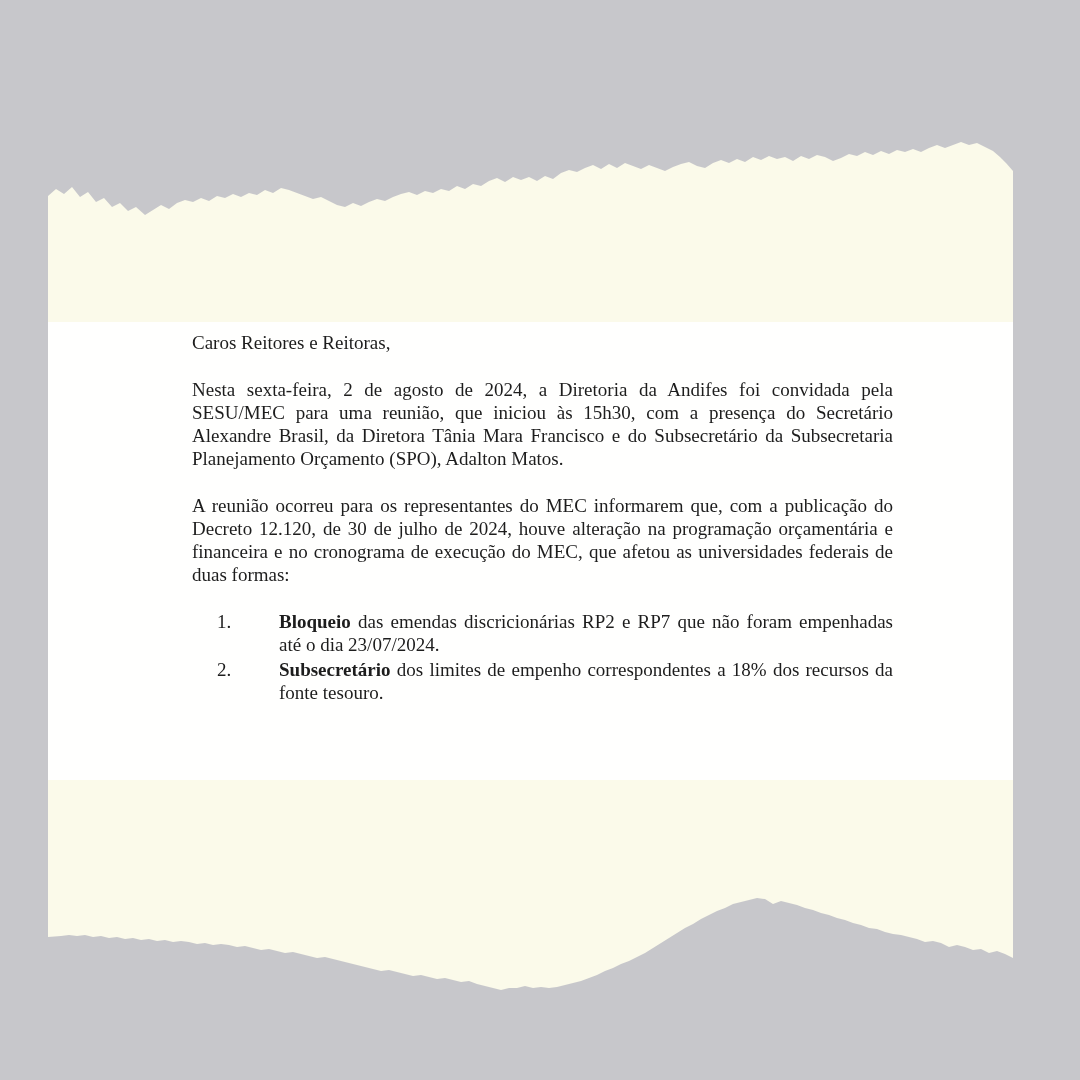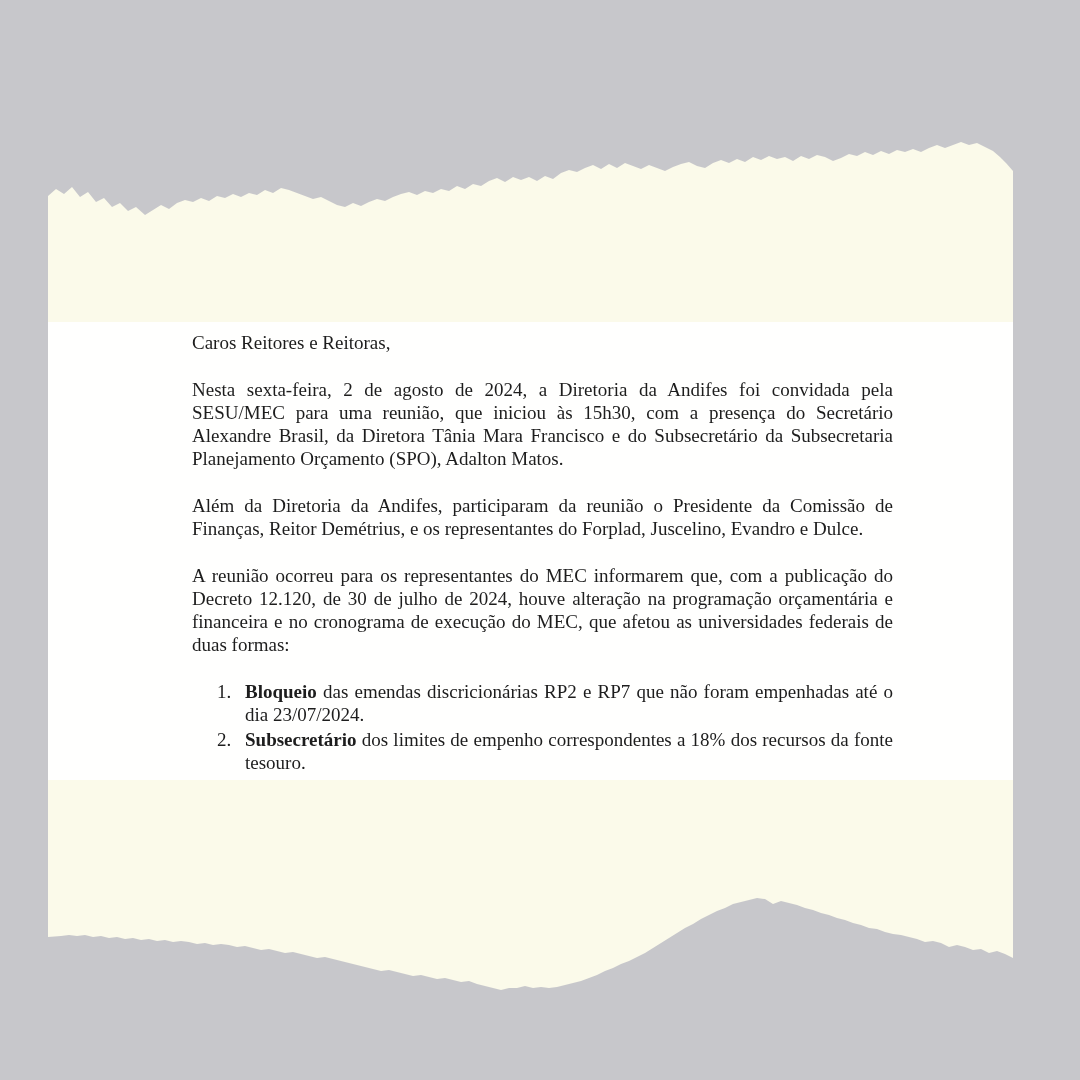--- a/index.html
+++ b/index.html
@@ -17,21 +17,21 @@
     left: 192px; top: 331px; width: 701px;
     font-size: 19px; line-height: 23px;
     color: #1d1d1d;
     text-align: justify;
     text-align-last: left;
   }
   .doc-text p { margin: 0 0 24px 0; }
   .num-list { margin: 2px 0 0 0; padding: 0 0 0 25px; }
   .list-item { display: flex; margin: 0 0 2px 0; }
   .li-num { flex: 0 0 28px; }
-  .li-body { flex: 1 1 auto; text-align: justify; text-align-last: left; }
+  .li-body { flex: 1 1 auto; text-align: justify; text-align-last: left; margin-left: 34px; }
   .li-body b { font-weight: bold; }
 </style>
 </head>
 <body>
 
 <div class="stage">
 
   <svg class="paper-gfx" viewBox="0 0 1080 1080" preserveAspectRatio="none" aria-hidden="true">
     <rect x="0" y="0" width="1080" height="1080" fill="#c7c7cb"></rect>
     <path fill="#fbfaea" d="M48,196 L56,189 L64,194 L72,187 L80,197 L88,192 L96,202 L104,198 L112,207 L120,203
@@ -59,21 +59,20 @@
              L293,952 L285,953 L277,951 L269,949 L261,950 L253,948 L245,946 L237,947 L229,945 L221,944
              L213,945 L205,943 L197,944 L189,942 L181,941 L173,942 L165,940 L157,941 L149,939 L141,940
              L133,938 L125,939 L117,937 L109,938 L101,936 L93,937 L85,935 L77,936 L69,935 L61,936 L48,937
              Z"></path>
     <rect x="48" y="322" width="965" height="458" fill="#fffffe"></rect>
   </svg>
 
   <div class="doc-text">
     <p>Caros Reitores e Reitoras,</p>
     <p>Nesta sexta-feira, 2 de agosto de 2024, a Diretoria da Andifes foi convidada pela SESU/MEC para uma reunião, que iniciou às 15h30, com a presença do Secretário Alexandre Brasil, da Diretora Tânia Mara Francisco e do Subsecretário da Subsecretaria Planejamento Orçamento (SPO), Adalton Matos.</p>
-    <p>Além da Diretoria da Andifes, participaram da reunião o Presidente da Comissão de Finanças, Reitor Demétrius, e os representantes do Forplad, Juscelino, Evandro e Dulce.</p>
     <p>A reunião ocorreu para os representantes do MEC informarem que, com a publicação do Decreto 12.120, de 30 de julho de 2024, houve alteração na programação orçamentária e financeira e no cronograma de execução do MEC, que afetou as universidades federais de duas formas:</p>
 
     <div class="num-list">
       <div class="list-item">
         <span class="li-num">1.</span>
         <span class="li-body"><b>Bloqueio</b><span> das emendas discricionárias RP2 e RP7 que não foram empenhadas até o dia 23/07/2024.</span></span>
       </div>
       <div class="list-item">
         <span class="li-num">2.</span>
         <span class="li-body"><b>Subsecretário</b><span> dos limites de empenho correspondentes a 18% dos recursos da fonte tesouro.</span></span>

